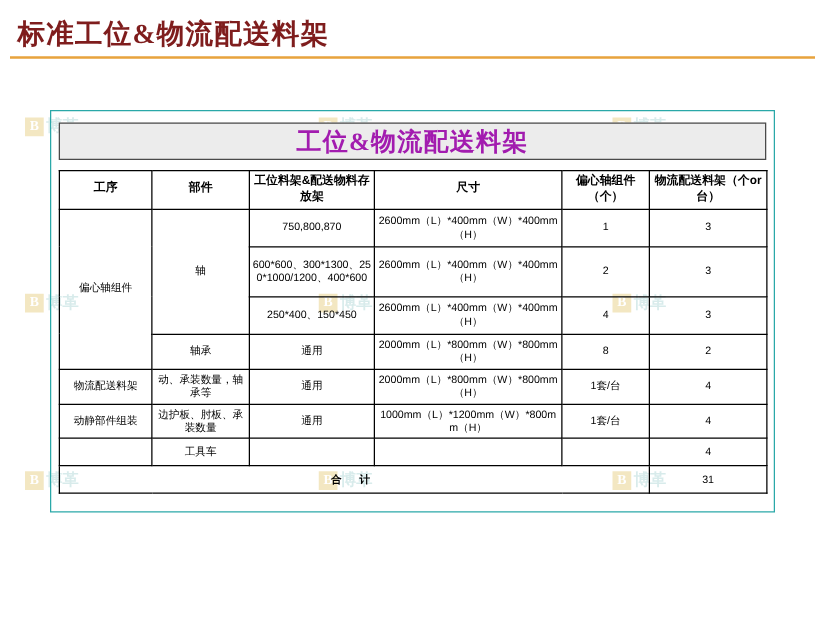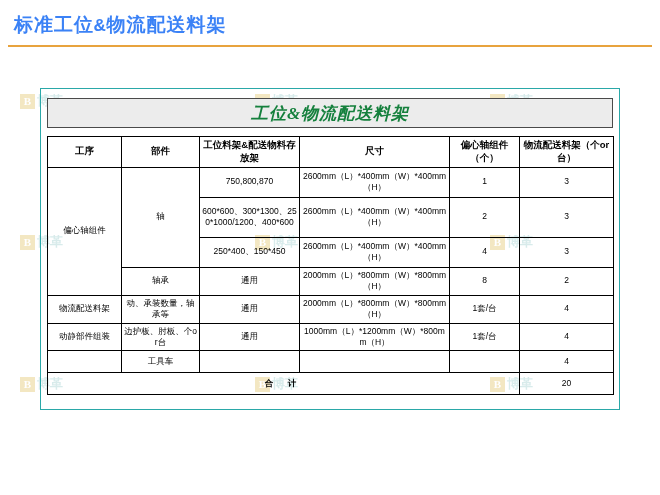--- a/index.html
+++ b/index.html
@@ -13,25 +13,25 @@
     font-family: "Liberation Sans", sans-serif;
     position: relative;
     overflow: hidden;
   }
 
   
   #page-title {
     position: absolute;
     left: 14px;
     top: 12px;
-    font-size: 19px;
-    font-weight: bold;
-    color: #3b82f6;
+    font-size: 22px;
+    font-weight: bold;
+    color: #7f1d1d;
     letter-spacing: 1px;
-    font-family: Liberation Mono, monospace;
+    font-family: Liberation Serif, serif;
     white-space: nowrap;
   }
   #title-rule {
     position: absolute;
     left: 8px;
     top: 45px;
     width: 644px;
     height: 2px;
     background: #e8a33d;
   }
@@ -84,26 +84,25 @@
     width: 566px;
     height: 30px;
     border: 1px solid #4a4a4a;
     background: #ececec;
     box-sizing: border-box;
     display: flex;
     align-items: center;
     justify-content: center;
   }
   #banner-text {
-    font-size: 17px;
-    font-weight: bold;
-    color: #15803d;
+    font-size: 20px;
+    font-weight: bold;
+    color: #a21caf;
     font-family: "Liberation Serif", serif;
     letter-spacing: 1px;
-    font-style: italic;
   }
 
   
   #data-table {
     position: absolute;
     left: 47px;
     top: 136px;
     width: 566px;
     border-collapse: collapse;
     table-layout: fixed;
@@ -237,32 +236,32 @@
     <tr class="r-norm">
       <td>物流配送料架</td>
       <td>动、承装数量，轴承等</td>
       <td>通用</td>
       <td>2000mm（L）*800mm（W）*800mm（H）</td>
       <td>1套/台</td>
       <td>4</td>
     </tr>
     <tr class="r-norm">
       <td>动静部件组装</td>
-      <td>边护板、肘板、个or台</td>
+      <td>边护板、肘板、承装数量</td>
       <td>通用</td>
       <td>1000mm（L）*1200mm（W）*800mm（H）</td>
       <td>1套/台</td>
       <td>4</td>
     </tr>
     <tr class="r-norm">
       <td></td>
       <td>工具车</td>
       <td></td>
       <td></td>
       <td></td>
       <td>4</td>
     </tr>
     <tr class="r-norm">
       <td colspan="5" class="total-label">合    计</td>
-      <td class="total-value">20</td>
+      <td class="total-value">31</td>
     </tr>
   </tbody>
 </table>
 
 </body></html>

